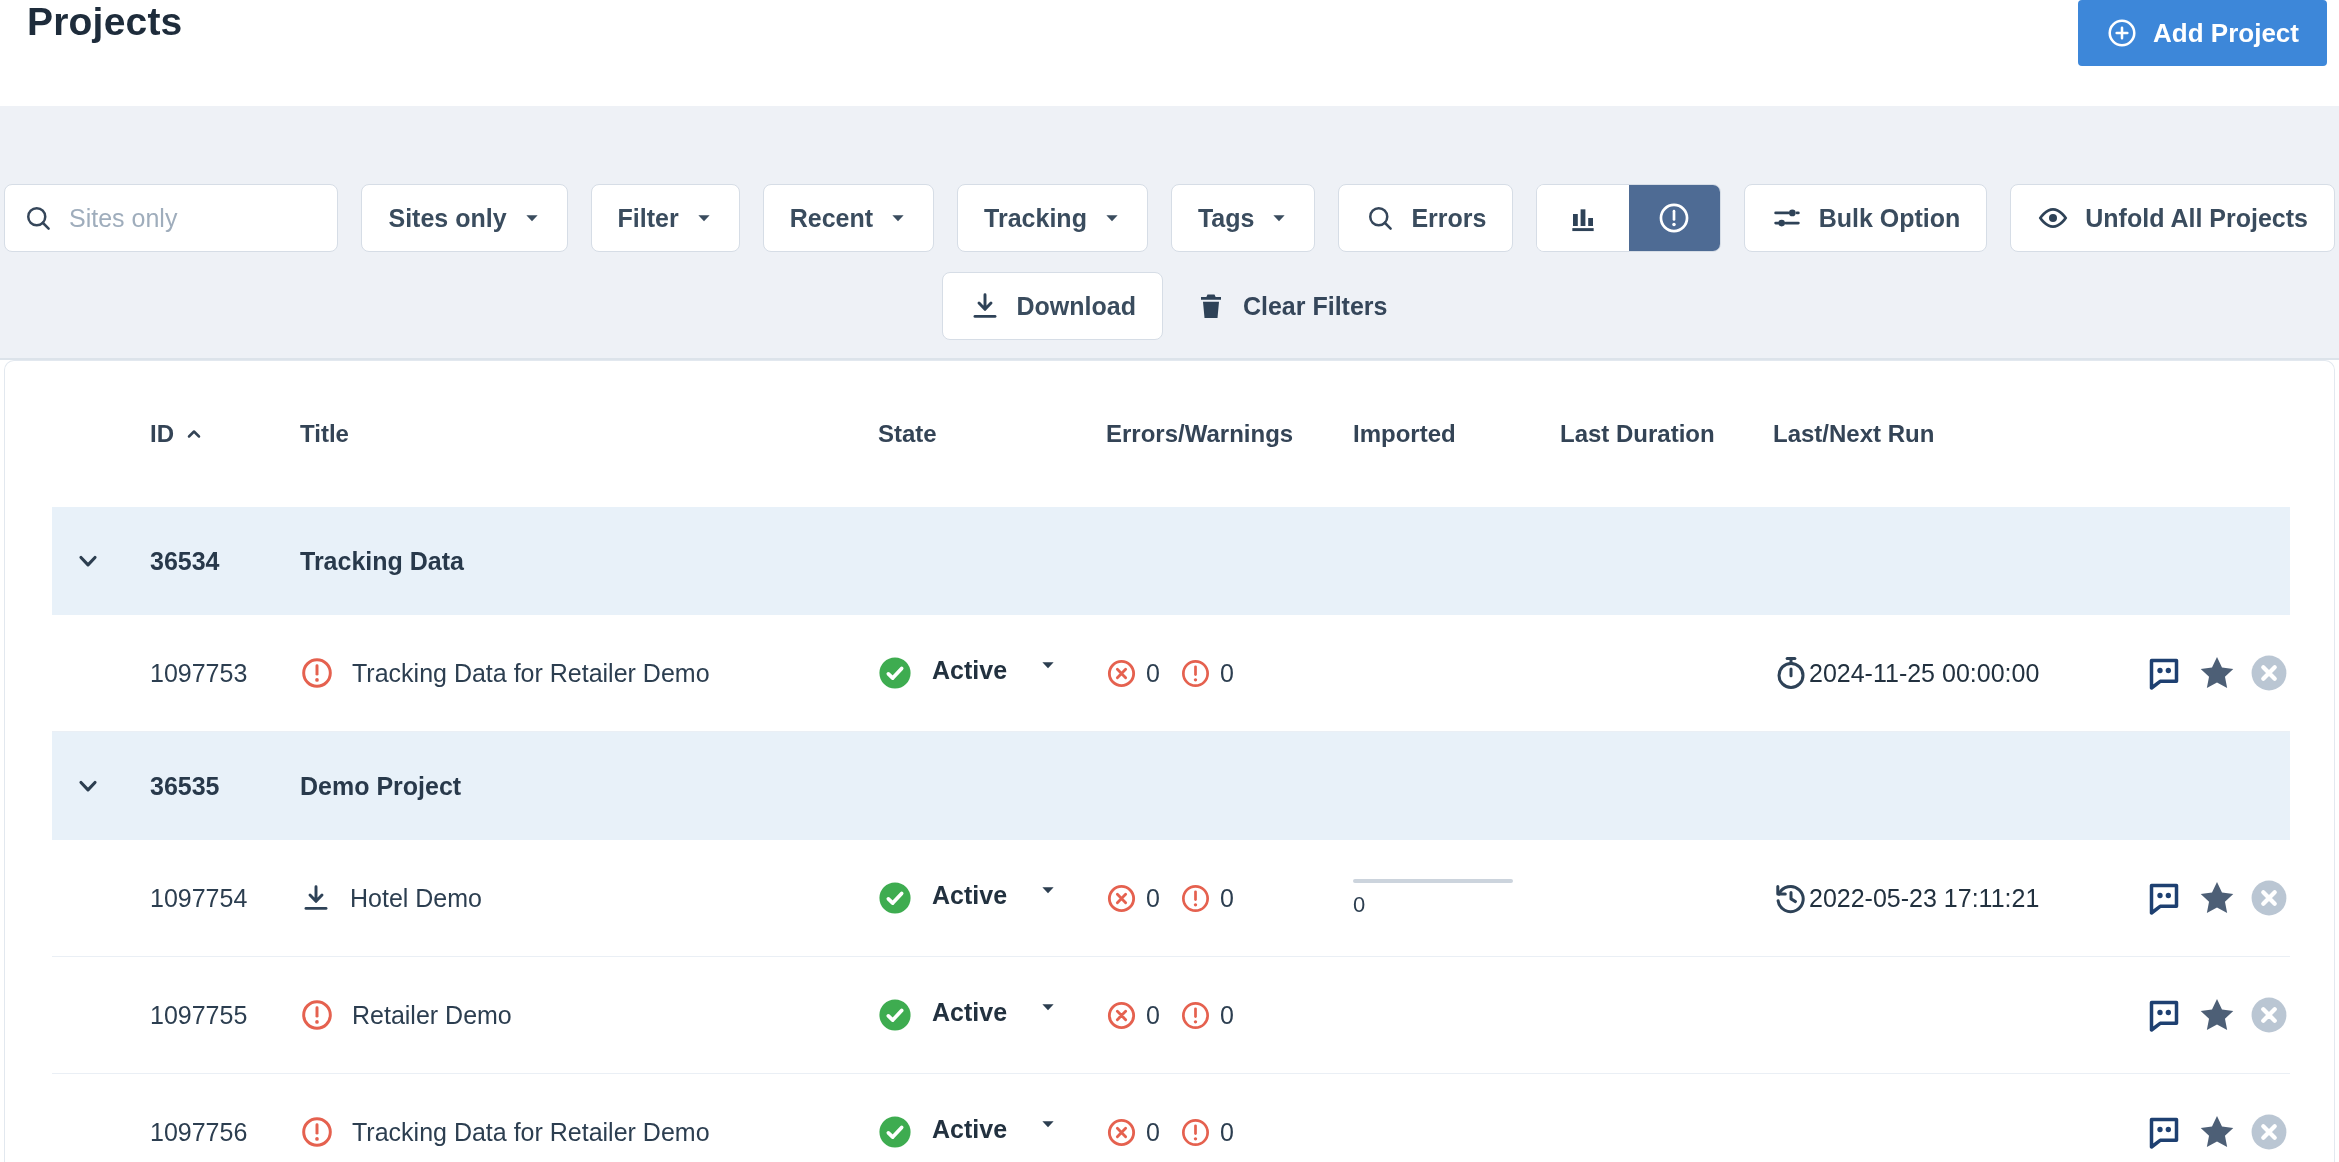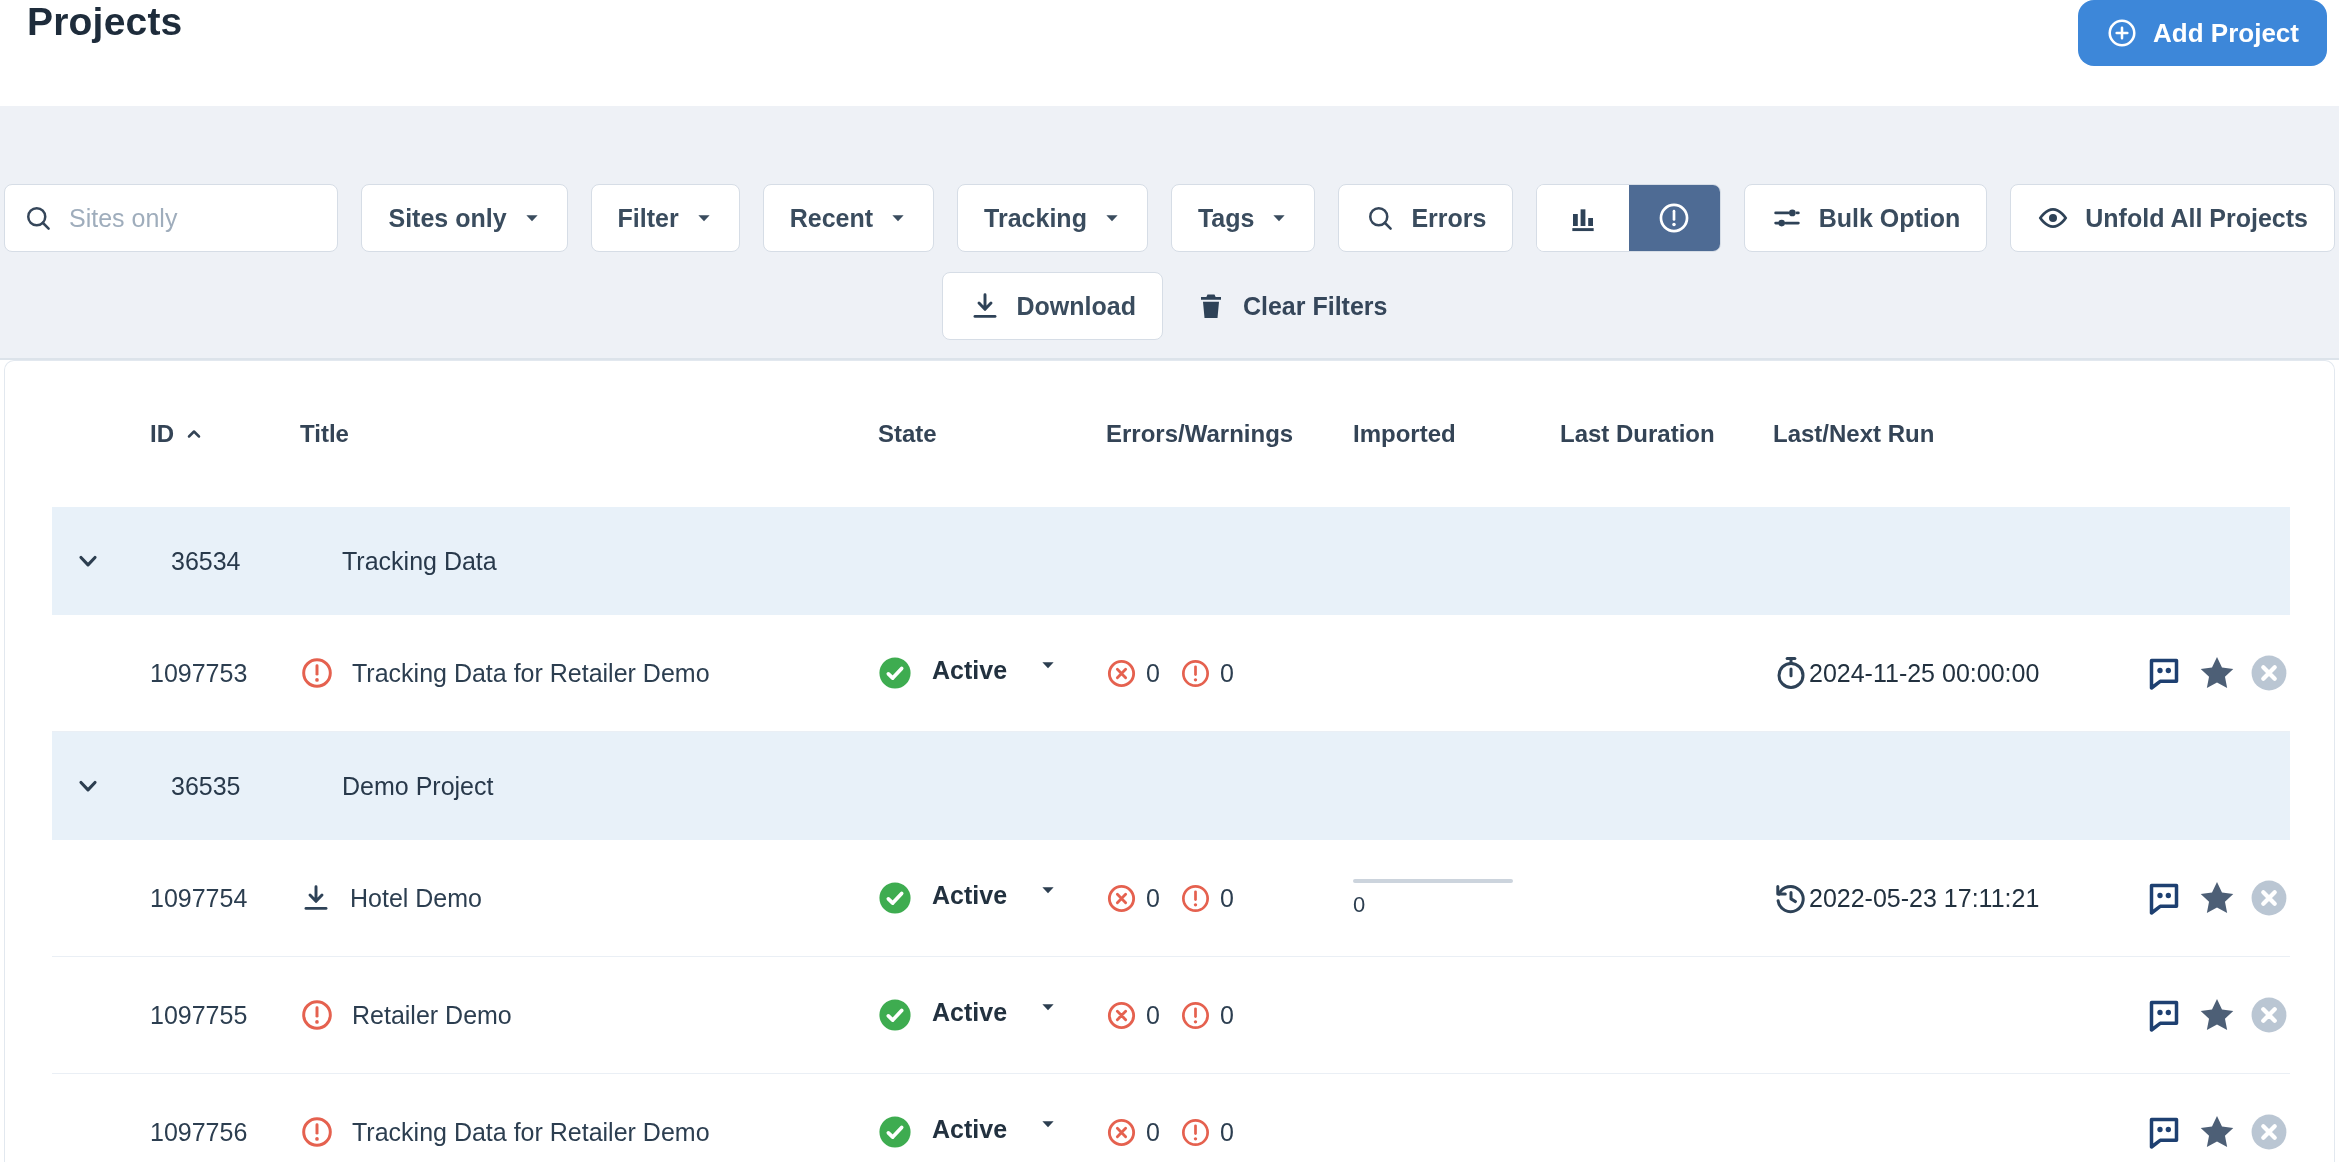--- a/index.html
+++ b/index.html
@@ -5,21 +5,21 @@
   html,body { margin:0; padding:0; background:#fff; }
   .app {
     position:relative; width:2339px; height:1162px; overflow:hidden;
     background:#fff; font-family:"Liberation Sans","DejaVu Sans",sans-serif;
     color:#2c3e50;
   }
   
   .top { height:106px; display:flex; justify-content:space-between; padding:0 12px 0 27px; box-sizing:border-box; background:#fff; }
   .page-title { margin:0; font-size:39px; font-weight:700; color:#1e2c3b; letter-spacing:.2px; }
   .btn-primary {
-    height:66px; border:none; border-radius:16px; background:#3d87d9; color:#fff;
+    height:66px; border:none; border-radius:4px; background:#3d87d9; color:#fff;
     display:inline-flex; align-items:center; gap:15px; padding:0 28px;
     font-size:26px; font-weight:600; font-family:inherit; cursor:pointer;
   }
   
   .band { background:#eef1f6; border-bottom:2px solid #dce3ea; padding:78px 4px 18px 4px; box-sizing:border-box; }
   .trow { display:flex; align-items:stretch; gap:23px;justify-content:center; }
   .trow + .trow { margin-top:20px; }
   .search {
     width:354px; height:68px; box-sizing:border-box; background:#fff;
     border:1px solid #d6dde6; border-radius:8px;
@@ -35,21 +35,21 @@
   .toggle { display:inline-flex; height:68px; box-sizing:border-box; border:1px solid #d6dde6; border-radius:8px; overflow:hidden; background:#fff; }
   .tg-seg { width:97px; border:none; background:#fff; display:flex; align-items:center; justify-content:center; cursor:pointer; color:#2e4257; }
   .tg-seg.active { background:#4e6b94; color:#fff; }
   .ghost { border:none; background:transparent; display:inline-flex; align-items:center; gap:17px; padding:0 10px; font-size:25px; font-weight:600; color:#35465a; font-family:inherit; cursor:pointer; }
   
   .card { margin:0 4px; background:#fff; border:1px solid #e2e8ef; border-bottom:none; border-radius:10px 10px 0 0; padding:0 44px 0 47px; box-sizing:border-box; }
   .tgrid { display:grid; grid-template-columns:98px 150px 578px 228px 247px 207px 213px 377px 1fr; align-items:center; }
   .thead { height:146px; font-size:24px; font-weight:700; color:#344456; }
   .c { min-width:0; }
   .c-id { display:flex; align-items:center; gap:10px; cursor:pointer; }
-  .grow { height:108px; background:#e8f1f9; font-size:25px; font-weight:400; color:#28394b;gap:21px; }
+  .grow { height:108px; background:#e8f1f9; font-size:25px; font-weight:700; color:#28394b; }
   .drow { height:116px; border-bottom:1px solid #eaeff5; font-size:25px; color:#2c3e50; }
   .chev-btn { background:none; border:none; padding:0 0 0 22px; margin:0; display:flex; align-items:center; cursor:pointer; color:#2c3e50; }
   .cell-flex { display:flex; align-items:center; gap:18px; }
   .state-ctl { display:flex; align-items:flex-start; gap:20px; font-weight:700; color:#22313f; cursor:pointer; }
   .state-ctl .sc-caret { margin-left:12px; display:flex; color:#2c3e50; }
   .cell-err { display:flex; align-items:center; }
   .cell-err .cnt { margin-left:9px; }
   .cell-err .warn { margin-left:20px; display:flex; align-items:center; }
   .cell-run { display:flex; align-items:center; gap:0; color:#22313f; }
   .cell-actions { display:flex; align-items:center; justify-content:flex-end; gap:12px; padding-right:2px; }

